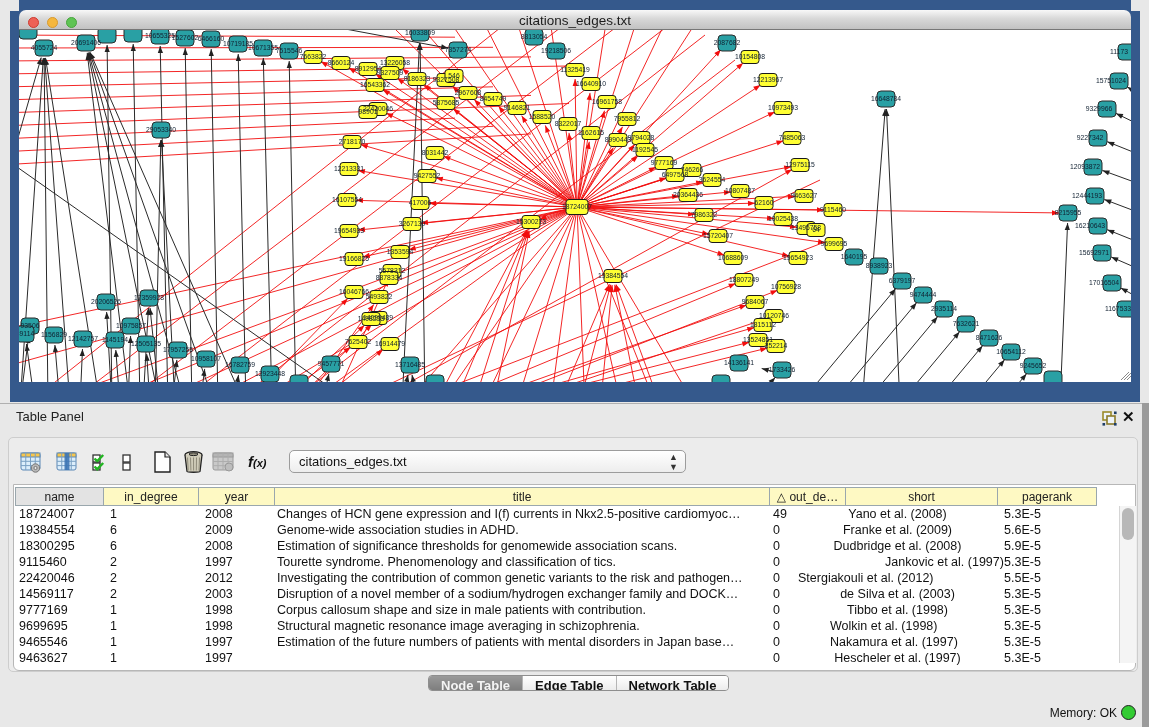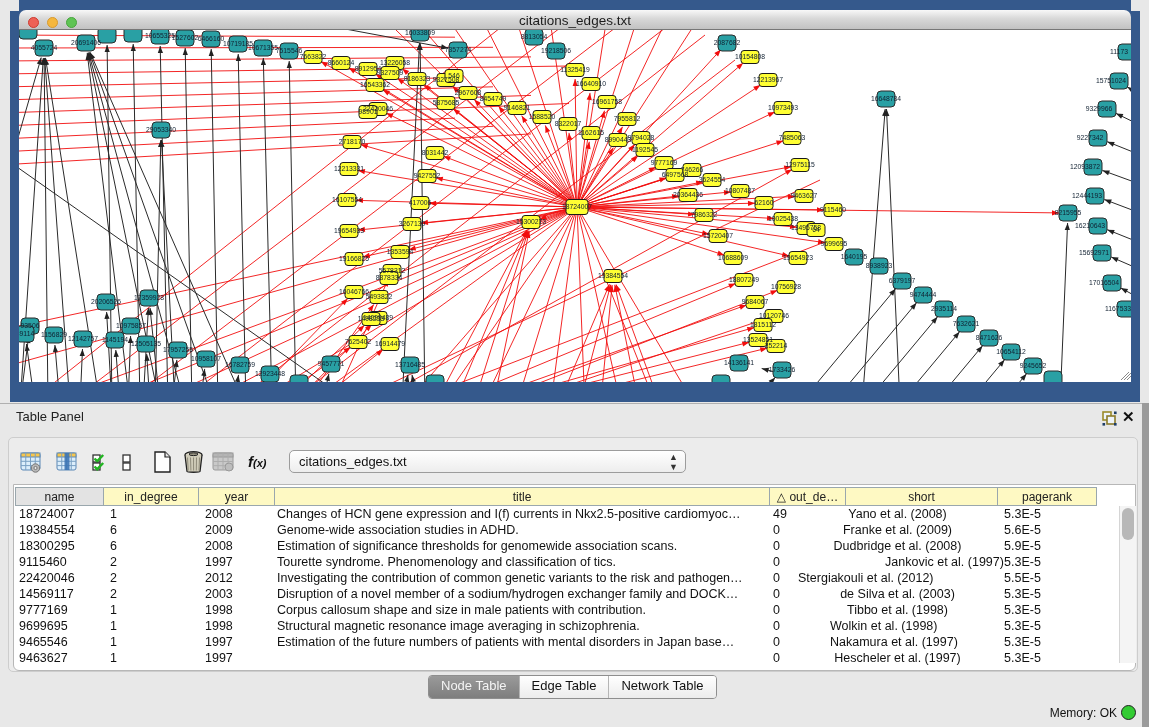--- a/index.html
+++ b/index.html
@@ -34,23 +34,23 @@
   border:1px solid #9aa7ad; border-right:none; font-size:12px; color:#222;
   text-align:center; padding-top:2px; }
 .tr { position:absolute; left:15px; width:1104px; height:16px; font-size:12.5px; color:#111; }
 .tr span { position:absolute; top:1px; white-space:nowrap; }
 
 #sbar { position:absolute; left:1119px; top:506px; width:17px; height:157px;
   background:#f4f4f4; border-left:1px solid #d5d5d5; }
 #sthumb { position:absolute; left:1121.5px; top:508px; width:12px; height:32px;
   background:#b8b8b8; border-radius:6px; }
 
-#tabs { position:absolute; left:428px; top:675px; height:24px; display:flex;
+#tabs { position:absolute; left:428px; top:675px; height:16px; display:flex;
   border:1px solid #8e8e8e; border-radius:4px; overflow:hidden;
-  font-size:13px; }
+  font-size:13px;font-weight:bold; }
 #tabs div { padding:2px 12px 0 12px; background:linear-gradient(#ffffff,#ececec);
   color:#111; border-left:1px solid #b5b5b5; }
 #tabs div:first-child { border-left:none;
   background:linear-gradient(#9a9a9a,#7e7e7e); color:#f4f4f4; }
 #mem { position:absolute; left:962px; width:155px; text-align:right; top:706px; font-size:12px; color:#111; }
 #memdot { position:absolute; left:1121px; top:705px; width:15px; height:15px;
   border-radius:50%; background:#33cc33; border:1.5px solid #222; }
 #rstrip { position:absolute; left:1142px; top:403px; width:7px; height:324px; background:#9b9b9b; }
 </style></head>
 <body>

